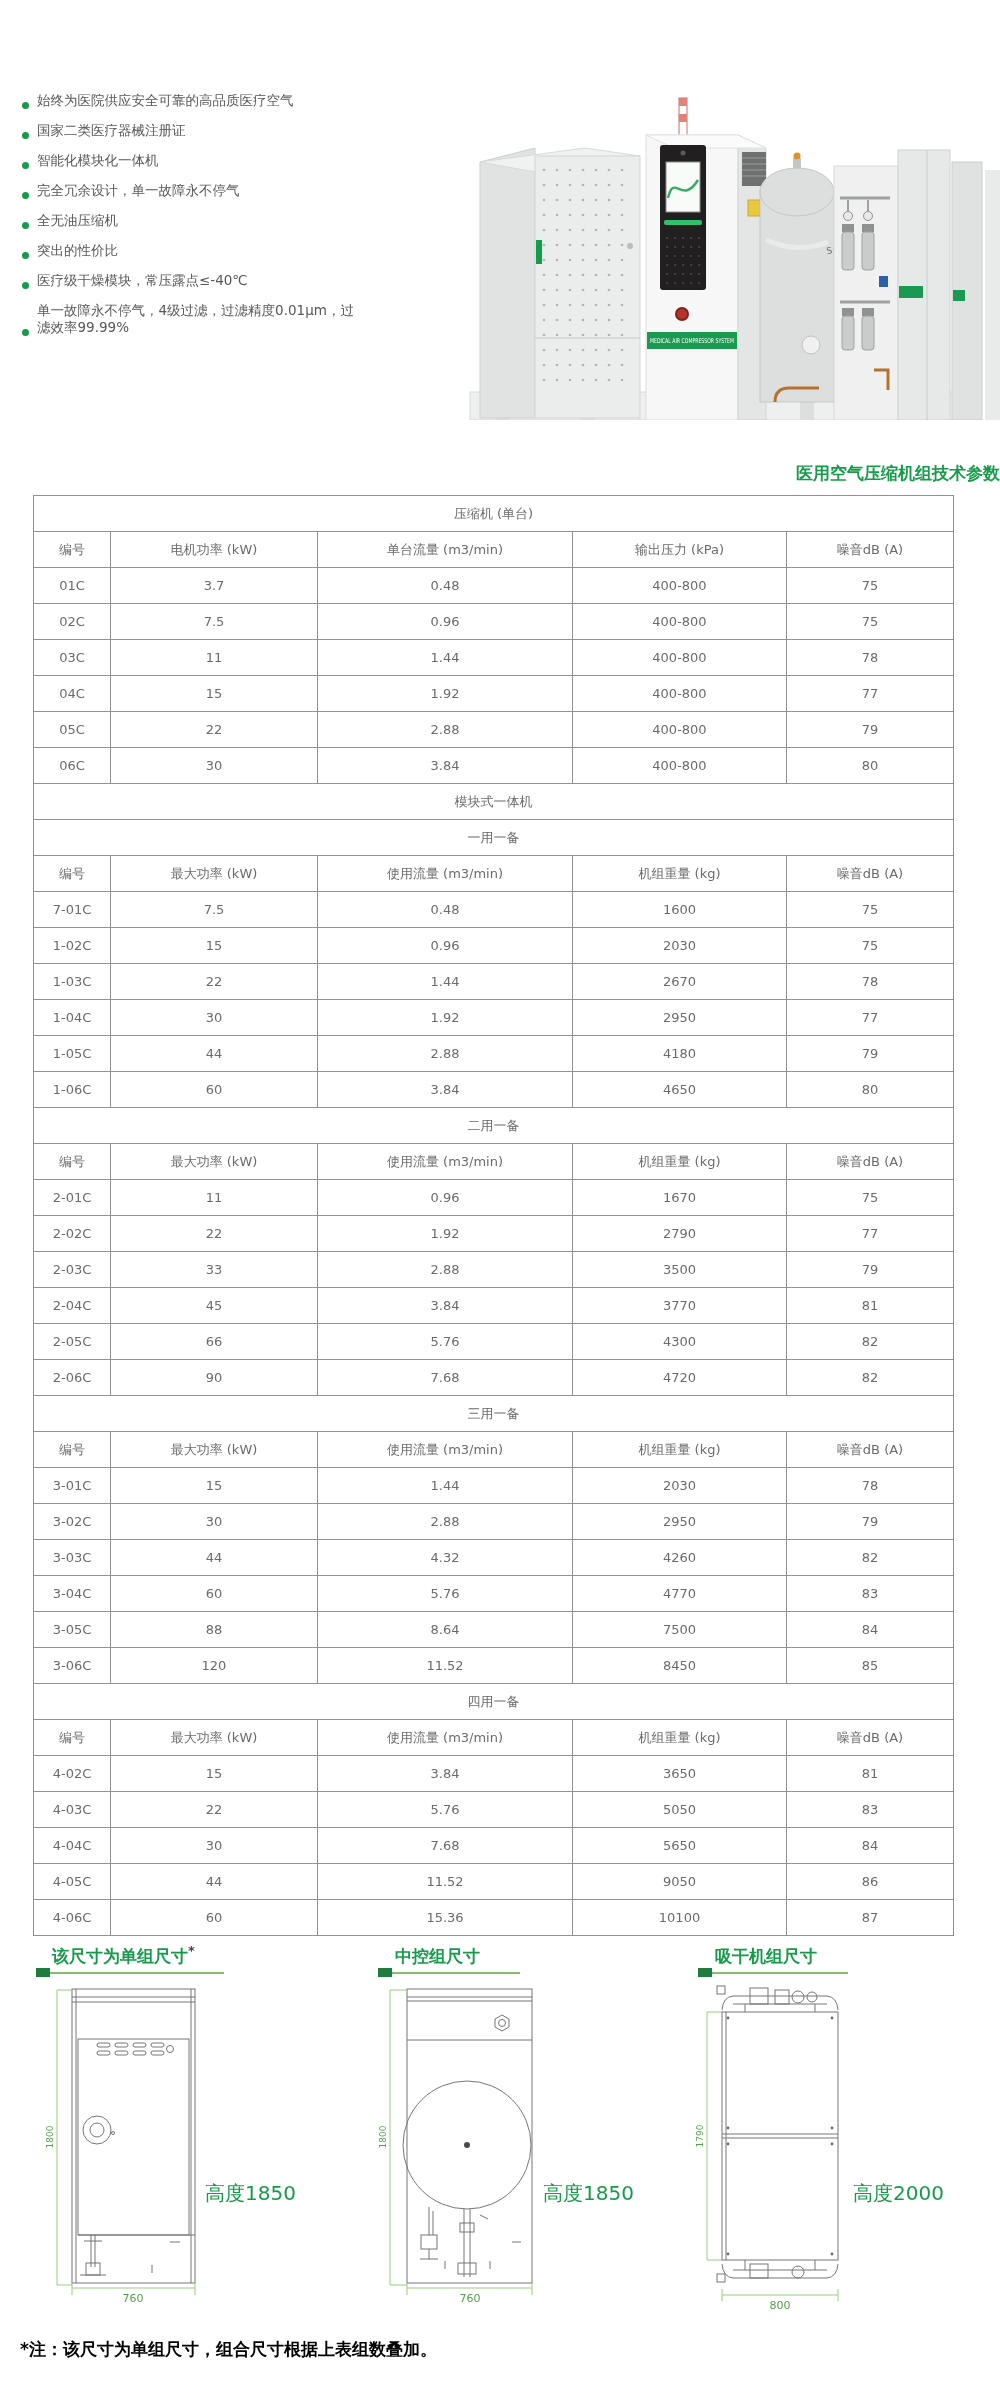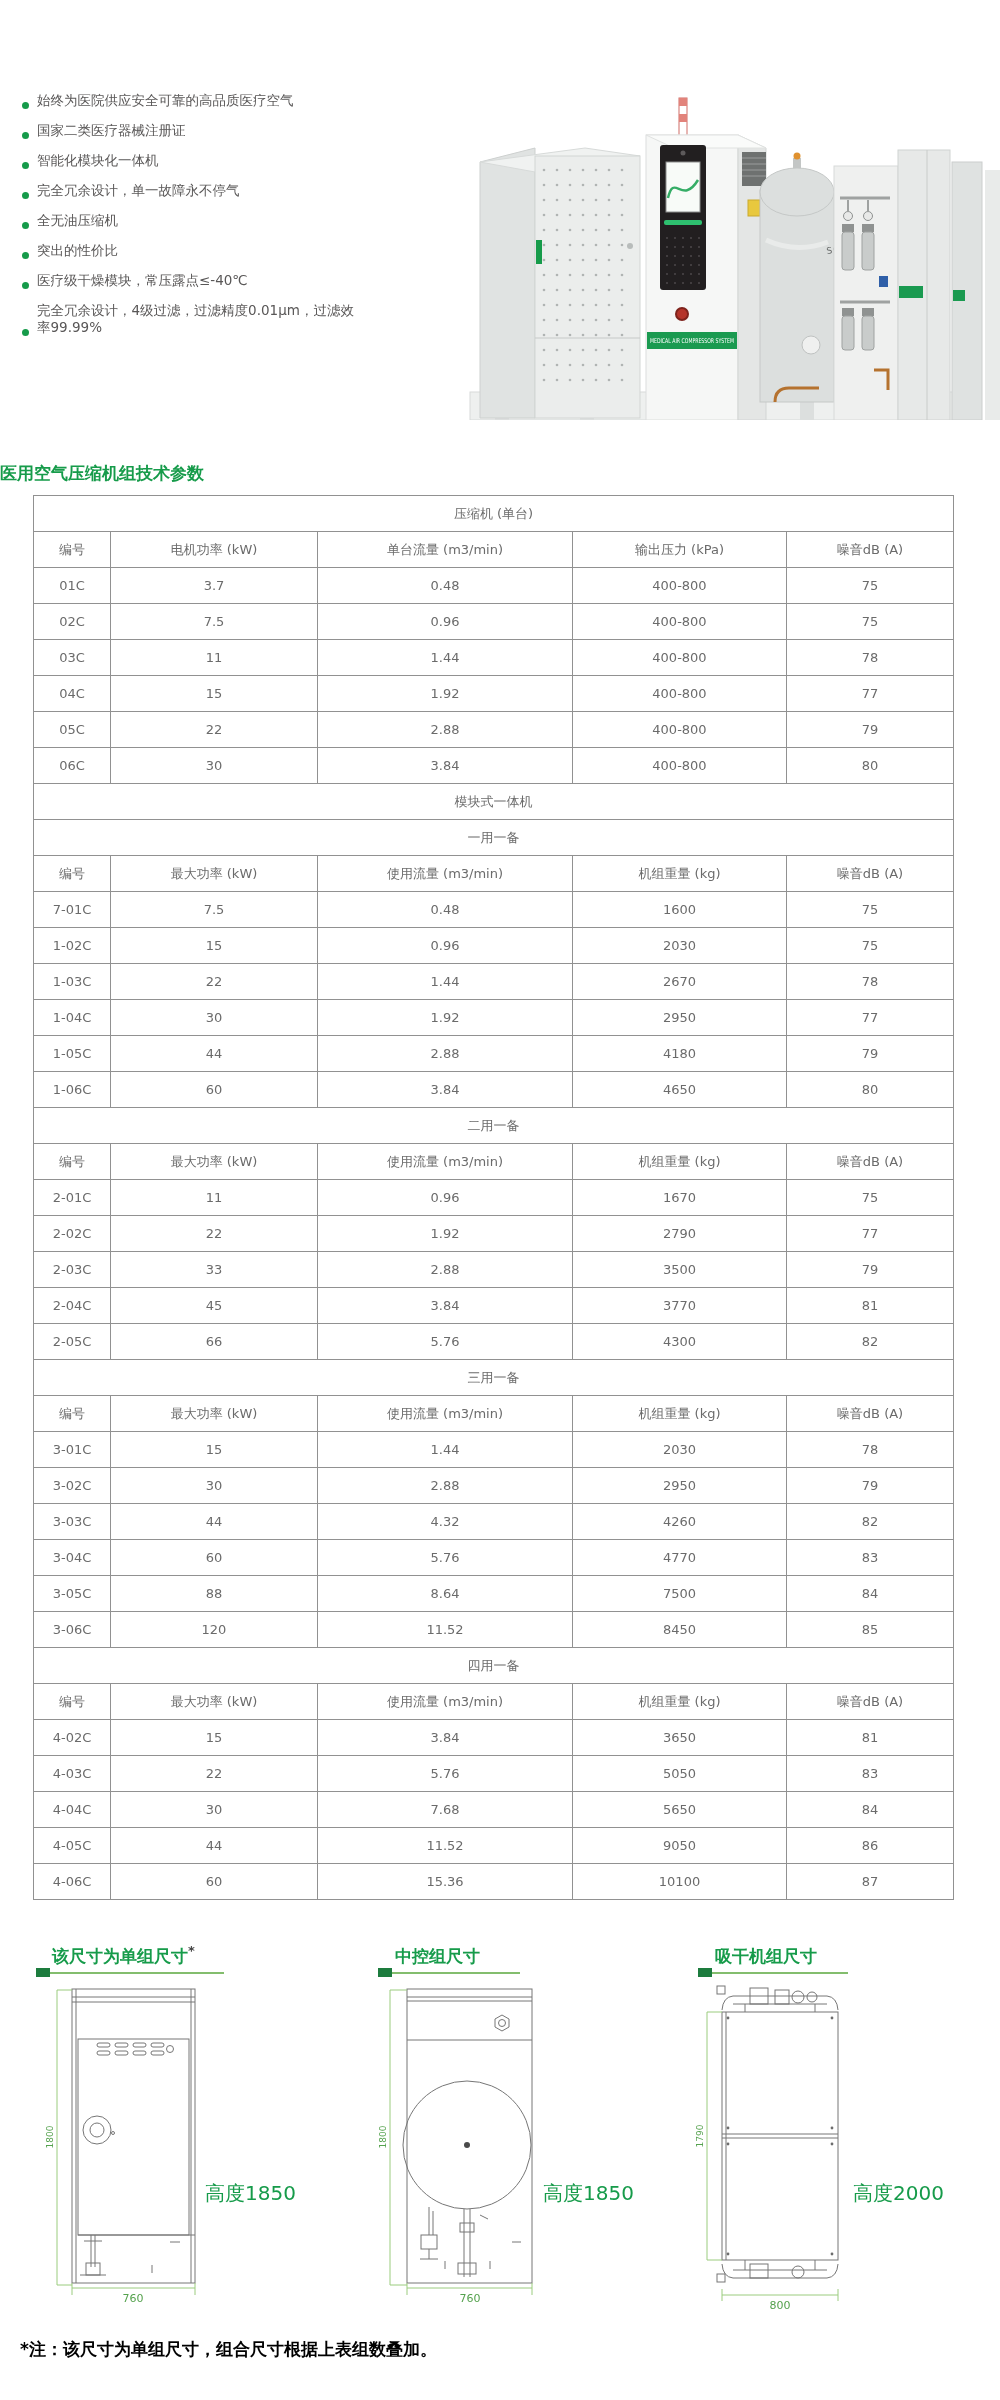--- a/index.html
+++ b/index.html
@@ -23,21 +23,21 @@
   }
   .features .dot {
     flex: none; width: 7px; height: 7px; border-radius: 50%;
     background: #169b4a; margin: 5px 8px 0 0;
   }
   
   .photo { position: absolute; left: 330px; top: 40px; width: 670px; height: 380px; }
   
   .table-title {
     position: absolute; left: 0; top: 462px; width: 1000px;
-    text-align: left; color: #169b4a; font-weight: bold; font-size: 17px;
+    text-align: right; color: #169b4a; font-weight: bold; font-size: 17px;
   }
   table.spec {
     position: absolute; left: 33px; top: 495px; width: 920px;
     border-collapse: collapse; table-layout: fixed;
   }
   table.spec tr { height: 36px; }
   table.spec td {
     border: 1px solid #919191;
     text-align: center; vertical-align: middle;
     color: #6b6b6b; font-size: 13px; padding: 0;
@@ -90,21 +90,21 @@
     <li>
       <span class="dot"></span>
       <span>突出的性价比</span>
     </li>
     <li>
       <span class="dot"></span>
       <span>医疗级干燥模块，常压露点≤-40℃</span>
     </li>
     <li>
       <span class="dot"></span>
-      <span>完全冗余设计，4级过滤，过滤精度0.01μm，过滤效率99.99%</span>
+      <span>单一故障永不停气，4级过滤，过滤精度0.01μm，过滤效率99.99%</span>
     </li>
   </ul>
 
 <div class="photo">
   <svg width="670" height="380" viewBox="0 0 670 380">
 
     <g>
       <rect x="140" y="352" width="500" height="28" fill="#eef0ef" stroke="#d7dad9"></rect>
       <rect x="165" y="362" width="14" height="18" fill="#dcdfde"></rect>
       <rect x="250" y="362" width="14" height="18" fill="#dcdfde"></rect>
@@ -483,20 +483,27 @@
         <td>81</td>
       </tr>
       <tr>
         <td>2-05C</td>
         <td>66</td>
         <td>5.76</td>
         <td>4300</td>
         <td>82</td>
       </tr>
       <tr>
+        <td>2-06C</td>
+        <td>90</td>
+        <td>7.68</td>
+        <td>4720</td>
+        <td>82</td>
+      </tr>
+      <tr>
         <td colspan="5">三用一备</td>
       </tr>
       <tr>
         <td>编号</td>
         <td>最大功率 (kW)</td>
         <td>使用流量 (m3/min)</td>
         <td>机组重量 (kg)</td>
         <td>噪音dB (A)</td>
       </tr>
       <tr>

